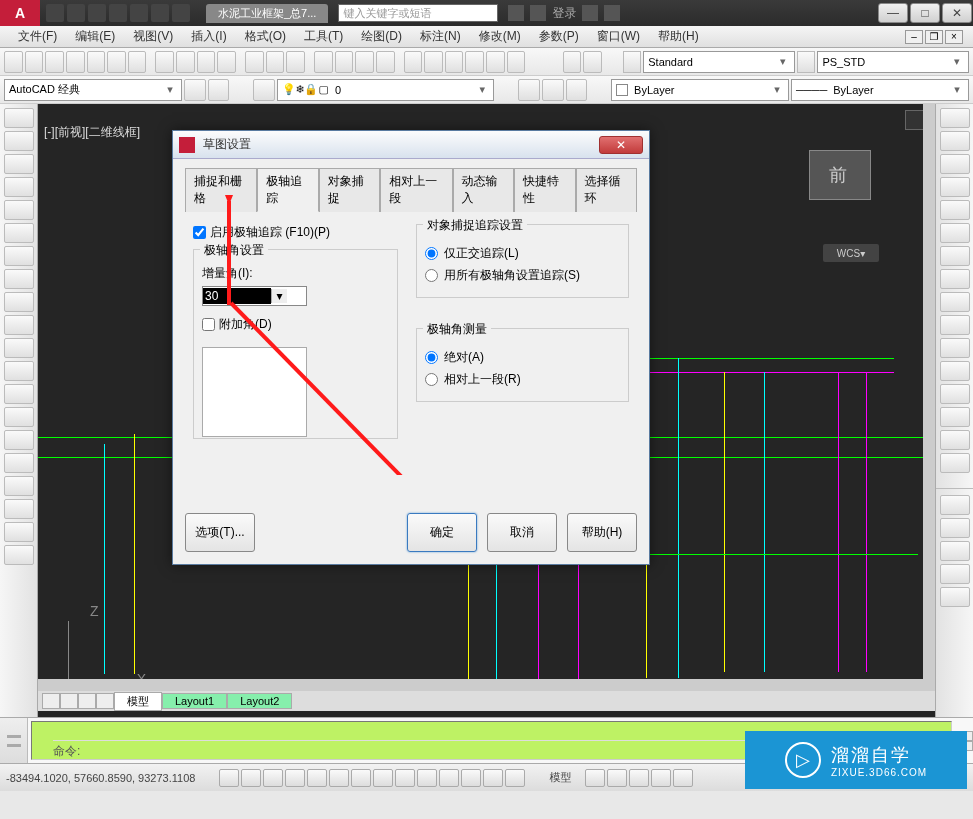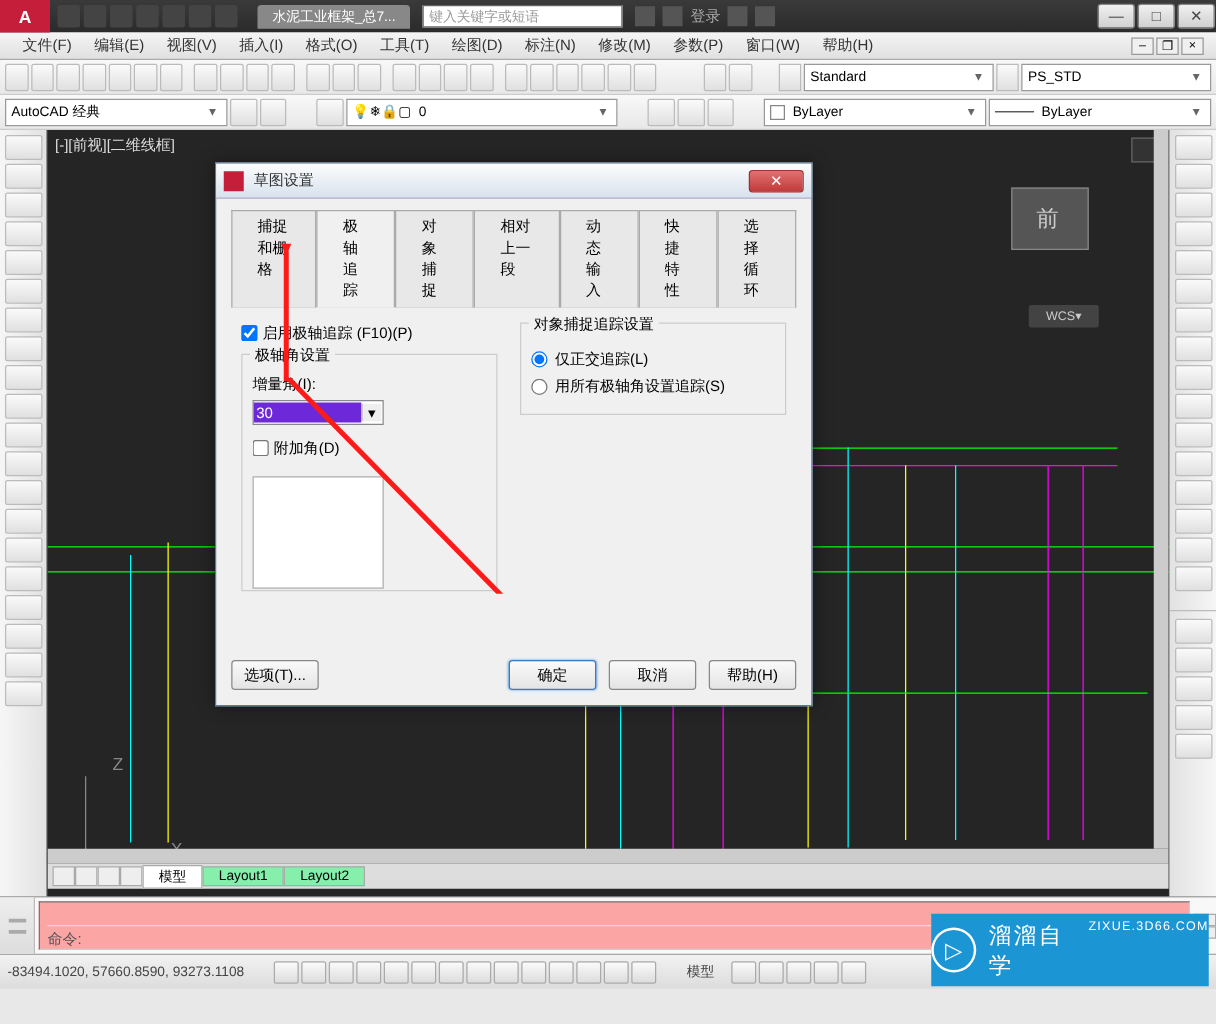--- a/index.html
+++ b/index.html
@@ -33,21 +33,21 @@
 .tb-icon{width:22px;height:22px;border:1px solid #bbb;background:linear-gradient(#fafafa,#e0e0e0);}
 
 
 .main-area { height: 613px; background: #1a1a1a; position: relative; display: flex; }
 .left-tools { width: 38px; background: linear-gradient(to right, #f6f6f6, #e2e2e2); border-right: 1px solid #aaa; display: flex; flex-direction: column; align-items: center; padding-top: 4px; gap: 3px; }
 .vtool { width: 30px; height: 20px; background: linear-gradient(#fafafa,#e0e0e0); border: 1px solid #bbb; border-radius: 2px; }
 .drawing-area { flex: 1; background: #252525; position: relative; overflow: hidden; }
 .right-tools { width: 38px; background: linear-gradient(to right, #e2e2e2, #f6f6f6); border-left: 1px solid #aaa; display:flex; flex-direction:column; align-items:center; padding-top:4px; gap:3px;}
 .right-tools .panel-sep{height:10px;width:100%;border-bottom:1px solid #bbb;margin:3px 0;}
 
-.view-label { position: absolute; top: 4px; left: 6px; color: #ddd; font-size: 12px; }
+.view-label { position: absolute; top: 20px; left: 6px; color: #ddd; font-size: 12px; }
 .view-cube{position:absolute; top:46px; right:64px; width:62px; height:50px; background:rgba(200,200,200,0.3); border:1px solid #888; display:flex; align-items:center; justify-content:center; color:#ccc; font-size:18px; letter-spacing:4px;}
 .wcs-badge{position:absolute; top:140px; right:56px; width:56px; height:18px; background:rgba(160,160,160,0.25); color:#ccc; font-size:10px; display:flex; align-items:center; justify-content:center; border-radius:2px;}
 .nav-wheel{position:absolute; top:6px; right:10px; width:20px; height:20px; border:1px solid #666; background:#333;}
 
 
 .cad-line{position:absolute;}
 .hl{height:1px;}
 .vl{width:1px;}
 
 
@@ -62,71 +62,71 @@
 .lt-btn{width:18px;height:16px;background:#eee;border:1px solid #aaa;}
 .lt-tab{padding:1px 12px; background:#86efac; border:1px solid #aaa; font-size:11px;}
 .lt-tab.active{background:#fff;}
 .scroll-h{position:absolute;bottom:26px;left:0;right:0;height:12px;background:#ccc;}
 .scroll-v{position:absolute;top:0;bottom:38px;right:0;width:12px;background:#ccc;}
 
 
 .command-area { height: 46px; background: #f8f8f8; border-top: 1px solid #aaa; display:flex; }
 .cmd-handle{width:28px;background:linear-gradient(#eee,#ddd); border-right:1px solid #bbb; display:flex; flex-direction:column; align-items:center; justify-content:center; gap:6px;}
 .cmd-handle div{width:14px;height:3px;background:#aaa;}
-.cmd-text{flex:1; padding:4px 6px; font-size:12px; color:#555; background:#fca5a5; border:1px inset #ccc; margin:3px;}
+.cmd-text{flex:1; padding:4px 21px; font-size:12px; color:#555; background:#bef264; border:1px inset #ccc; margin:3px;}
 .cmd-input{border-top:1px solid #ddd; padding-top:2px;}
 .cmd-arrows{width:18px;display:flex;flex-direction:column;justify-content:center;}
 .cmd-arrows span{height:10px;border:1px solid #aaa;background:#eee;font-size:8px;text-align:center;}
 
 
 .statusbar { height: 28px; background: linear-gradient(#f2f2f2, #dcdcdc); display: flex; align-items: center; padding: 0 6px; gap: 4px; border-top: 1px solid #aaa; font-size: 11px; color: #444;}
 .sb-coords{margin-right:20px;}
 .sb-btn{width:20px;height:18px;background:linear-gradient(#fafafa,#ddd); border:1px solid #aaa; border-radius:2px;}
 .sb-group{display:flex;gap:2px;}
 
 
 .dialog { position: absolute; top: 130px; left: 172px; width: 478px; height: 435px; background: #f0f0f0; border: 1px solid #5a7ba0; box-shadow: 0 0 12px rgba(0,0,0,0.5); }
 .dlg-title { height: 28px; background: linear-gradient(#fcfcfc, #d8e2ee); display: flex; align-items: center; padding: 0 6px; border-bottom: 1px solid #aac; }
 .dlg-logo{width:16px;height:16px;background:#c41e3a;margin-right:8px;}
 .dlg-title-text { font-size: 12px; color: #333; }
 .dlg-close { margin-left: auto; width: 44px; height: 18px; background: linear-gradient(#e17070,#c23b3b); border:1px solid #a03030; border-radius: 3px; color: #fff; display: flex; align-items: center; justify-content: center; font-size: 12px; }
 .dlg-body { padding: 8px 12px; }
 .dlg-tabs { display: flex; border-bottom: 1px solid #aaa; }
-.dlg-tab { padding: 4px 20px; border: 1px solid #aaa; border-bottom: none; background: #e8e8e8; font-size: 12px; margin-right: 0; position: relative; top: 1px; }
+.dlg-tab { padding: 4px 8px; border: 1px solid #aaa; border-bottom: none; background: #e8e8e8; font-size: 12px; margin-right: 0; position: relative; top: 1px; }
 .dlg-tab.active { background: #f0f0f0; border-bottom: 1px solid #f0f0f0; }
 .dlg-content { padding: 12px 8px; display: flex; gap: 18px; }
 .dlg-left { flex: 0 0 205px; }
 .dlg-right { flex: 1; }
 .chk-row { display: flex; align-items: center; gap: 4px; font-size: 12px; margin-bottom: 8px; }
 .chk-row input{width:13px;height:13px;}
 .fieldset { border: 1px solid #ccc; padding: 8px; margin-bottom: 12px; }
 .fieldset-title { font-size: 12px; position: relative; top: -16px; background: #f0f0f0; display: inline-block; padding: 0 4px; margin-left: -2px;}
 .fieldset-body{margin-top:-10px;}
 .fld-label{font-size:12px; margin-bottom:4px;}
 .combo-input { width: 105px; height: 20px; border: 1px solid #888; background: #fff; display: flex; align-items: center; }
-.combo-input input{border:none; width:86px; background:#6d28d9; color:#fff; padding:1px 2px; font-size:12px;}
+.combo-input input{border:none; width:68px; background:#000000; color:#fff; padding:1px 2px; font-size:12px;}
 .combo-input .arrow{width:16px;text-align:center;border-left:1px solid #aaa;background:#eee;}
 .sub-chk{margin-top:10px;}
 .listbox{width:105px;height:90px;border:1px solid #aaa;background:#fff;margin-top:6px;}
 .side-btns{display:inline-flex;flex-direction:column;gap:8px;margin-left:12px;vertical-align:top;}
 .side-btns button{width:58px;height:22px;font-size:11px;}
 .side-btns button:disabled{color:#999;}
 .radio-row{display:flex;align-items:center;gap:6px;font-size:12px;margin:5px 0;}
 .dlg-footer { position: absolute; bottom: 12px; left: 12px; right: 12px; display: flex; align-items: center; gap: 10px; }
-.dlg-footer button { width: 70px; height: 24px; font-size: 12px; border: 1px solid #888; background: linear-gradient(#fafafa,#e4e4e4); border-radius: 3px; }
+.dlg-footer button { width: 70px; height: 39px; font-size: 12px; border: 1px solid #888; background: linear-gradient(#fafafa,#e4e4e4); border-radius: 3px; }
 .dlg-footer .primary{border:1px solid #3a7ac0; box-shadow:0 0 2px #5b9bd5;}
 .dlg-footer .spacer{flex:1;}
 
 
 .arrow-svg{position:absolute; top:195px; left:223px; width:230px; height:280px; pointer-events:none;}
 
 
 .watermark{position:absolute; right:6px; bottom:30px; width:222px; height:58px; background:#1b95d4; color:#fff; display:flex; align-items:center; justify-content:center; gap:10px;}
 .wm-icon{width:36px;height:36px;border:2px solid #fff;border-radius:50%;display:flex;align-items:center;justify-content:center;font-size:18px;}
-.wm-text{display:flex;}
+.wm-text{display:flex;flex-direction:column;}
 .wm-text .big{font-size:18px;letter-spacing:2px;}
 .wm-text .small{font-size:10px;letter-spacing:1px;}
 </style>
 </head>
 <body>
 
 <div class="titlebar">
   <div class="app-logo">A</div>
   <div class="qat">
     <div class="qat-btn"></div>
@@ -435,20 +435,33 @@
             <label class="radio-row">
               <input type="radio" name="otrack" checked="" style="">
               <span>仅正交追踪(L)</span>
             </label>
             <label class="radio-row">
               <input type="radio" name="otrack" style="">
               <span>用所有极轴角设置追踪(S)</span>
             </label>
           </div>
         </div>
+        <div class="fieldset" style="margin-top:30px">
+          <span class="fieldset-title">极轴角测量</span>
+          <div class="fieldset-body">
+            <label class="radio-row">
+              <input type="radio" name="pmeas" checked="" style="">
+              <span>绝对(A)</span>
+            </label>
+            <label class="radio-row">
+              <input type="radio" name="pmeas" style="">
+              <span>相对上一段(R)</span>
+            </label>
+          </div>
+        </div>
       </div>
     </div>
   </div>
   <div class="dlg-footer">
     <button>选项(T)...</button>
     <div class="spacer"></div>
     <button class="primary">确定</button>
     <button>取消</button>
     <button>帮助(H)</button>
   </div>

